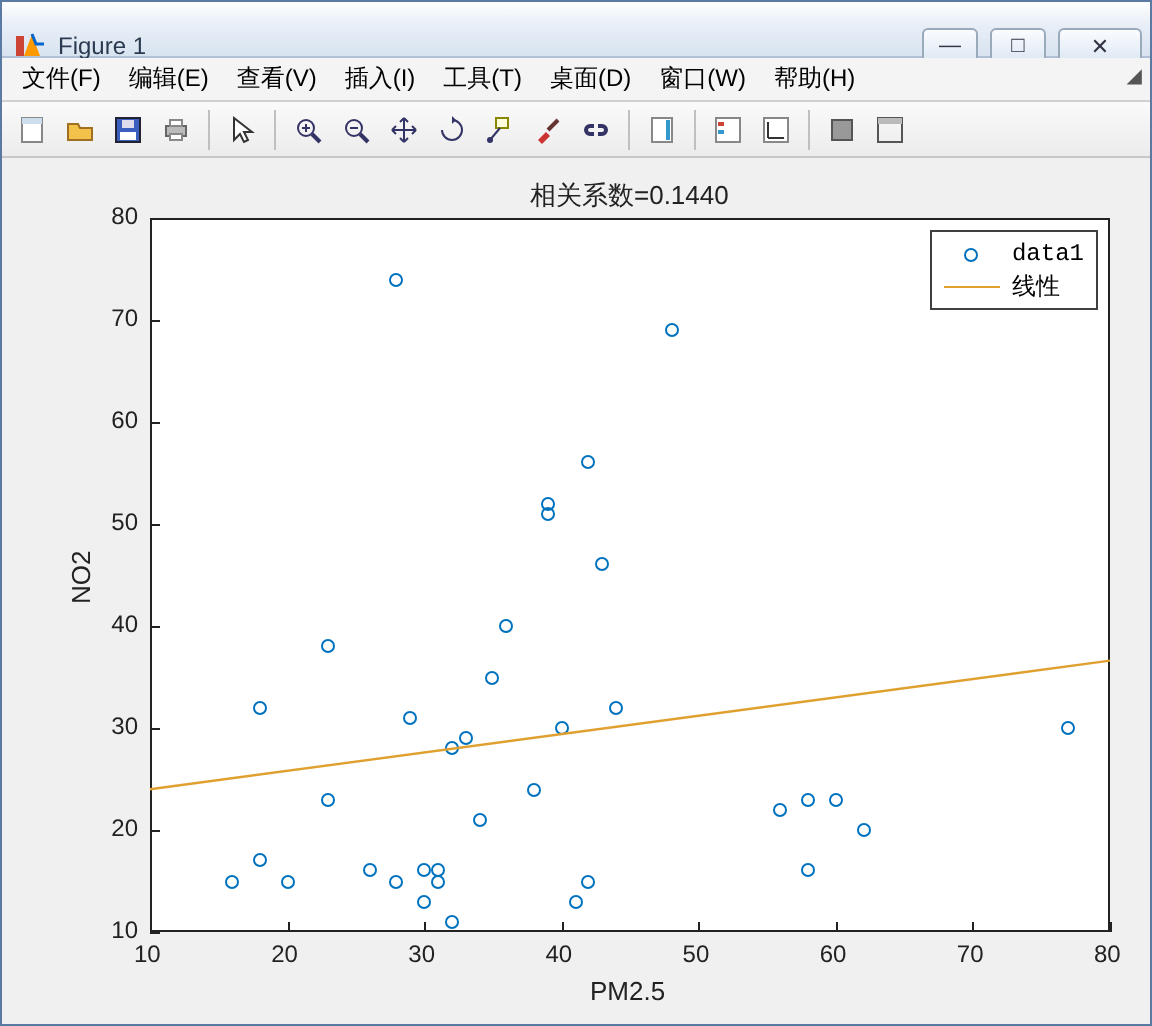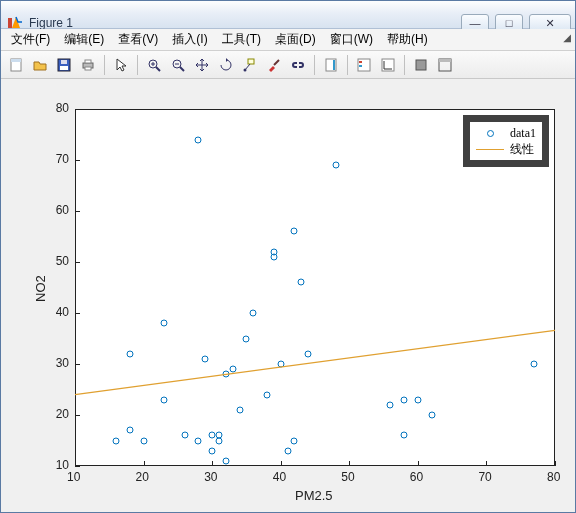--- a/index.html
+++ b/index.html
@@ -67,22 +67,22 @@
   .axis-title { position: absolute; font-size: 13px; color: #222; font-family: Arial, sans-serif; }
   .chart-title { position: absolute; font-size: 13px; color: #222; font-family: "Microsoft YaHei", Arial; }
   .marker {
     position: absolute; width: 7px; height: 7px;
     border: 1px solid #0072bd; border-radius: 50%;
     background: transparent; transform: translate(-50%, -50%);
   }
   .fit-line { position: absolute; pointer-events:none; }
   .legend {
     position: absolute;
-    background: #fff; border: 7px solid #404040;
-    font-size: 12px; font-family: Liberation Serif, serif;
+    background: #fff; border: 1px solid #404040;
+    font-size: 12px; font-family: Liberation Mono, monospace;
     padding: 3px 6px;
   }
   .legend-row { display: flex; align-items: center; gap: 6px; height: 16px; }
   .legend-marker {
     width: 28px; display:flex; align-items:center; justify-content:center;
   }
   .legend-circle { width:7px; height:7px; border:1px solid #0072bd; border-radius:50%; }
   .legend-line { width:28px; height:0; border-top:1.5px solid #e0a030; }
 </style>
 </head>
@@ -223,20 +223,21 @@
       <div class="tb-btn">
         <svg width="16" height="16" viewBox="0 0 16 16">
           <rect x="2" y="2" width="12" height="12" fill="none" stroke="#555"></rect>
           <rect x="2" y="2" width="12" height="3" fill="#bbb"></rect>
         </svg>
       </div>
     </div>
 
   <div class="plot-area" id="plot">
     <div class="axes-box" id="axes" style="left: 74px; top: 30px; width: 480px; height: 357px;"></div>
+    <div class="chart-title" id="ctitle" style="left: 264px; top: 10px;">相关系数=0.1440</div>
     <div class="axis-title" id="xlabel" style="left: 294px; top: 409px;">PM2.5</div>
     <div class="axis-title" id="ylabel" style="transform: rotate(-90deg); transform-origin: left top; left: 32px; top: 222.5px;">NO2</div>
     <div class="legend" id="legend" style="right: 26px; top: 36px;">
       <div class="legend-row">
         <span class="legend-marker">
             <span class="legend-circle"></span>
           </span>
         <span>data1</span>
       </div>
       <div class="legend-row">

